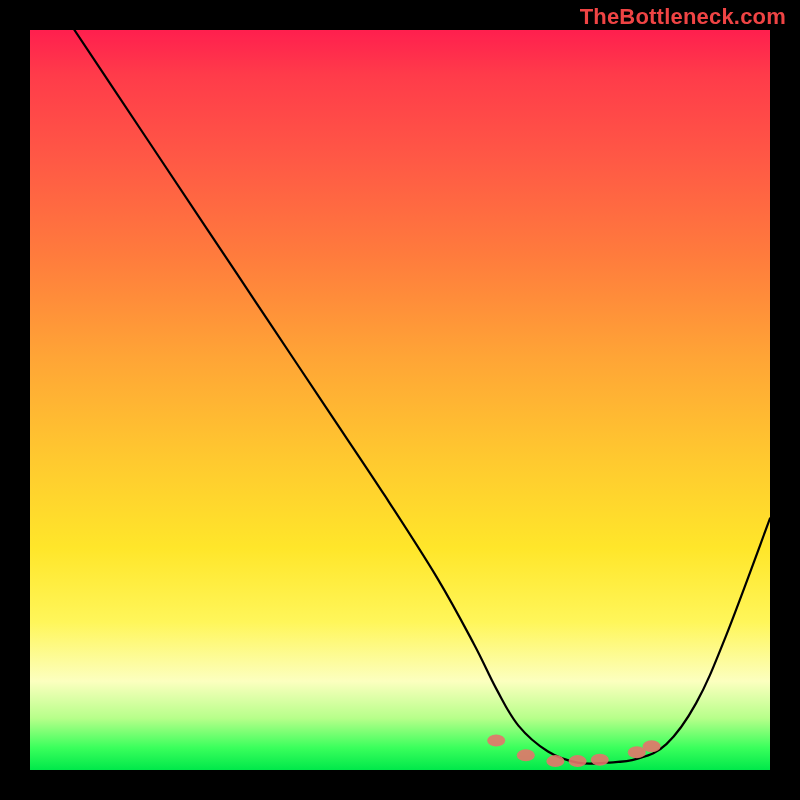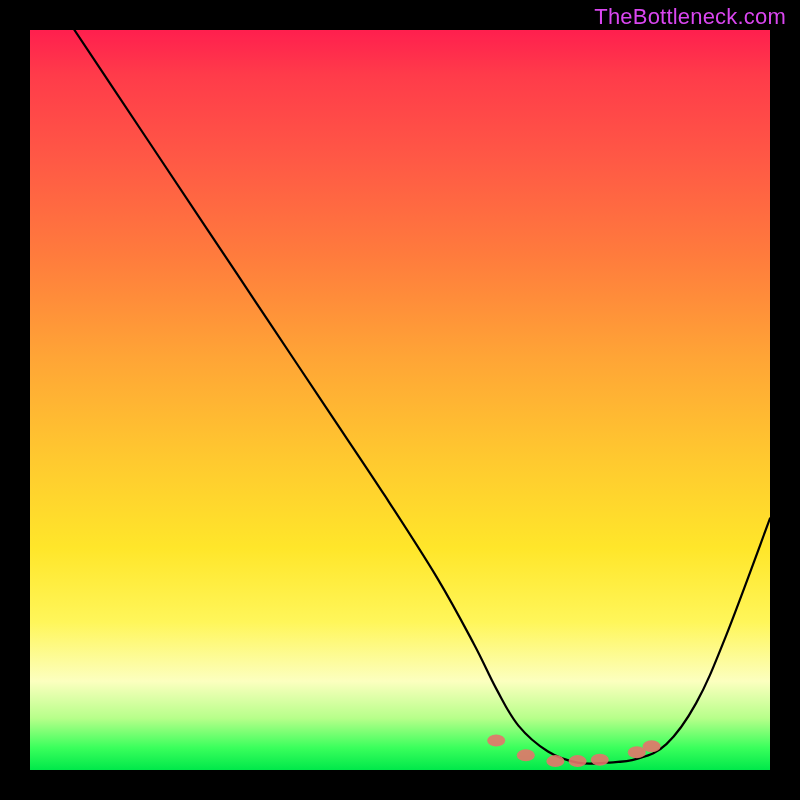--- a/index.html
+++ b/index.html
@@ -14,23 +14,23 @@
   .stage {
     position: relative;
     width: 800px;
     height: 800px;
     background: #000;
   }
   .watermark {
     position: absolute;
     top: 4px;
     right: 14px;
-    color: #d946ef;
+    color: #ef4444;
     font-size: 22px;
-    font-weight: 400;
+    font-weight: 700;
     letter-spacing: 0.2px;
     z-index: 5;
   }
   .plot-area {
     position: absolute;
     left: 30px;
     top: 30px;
     width: 740px;
     height: 740px;
     overflow: hidden;

